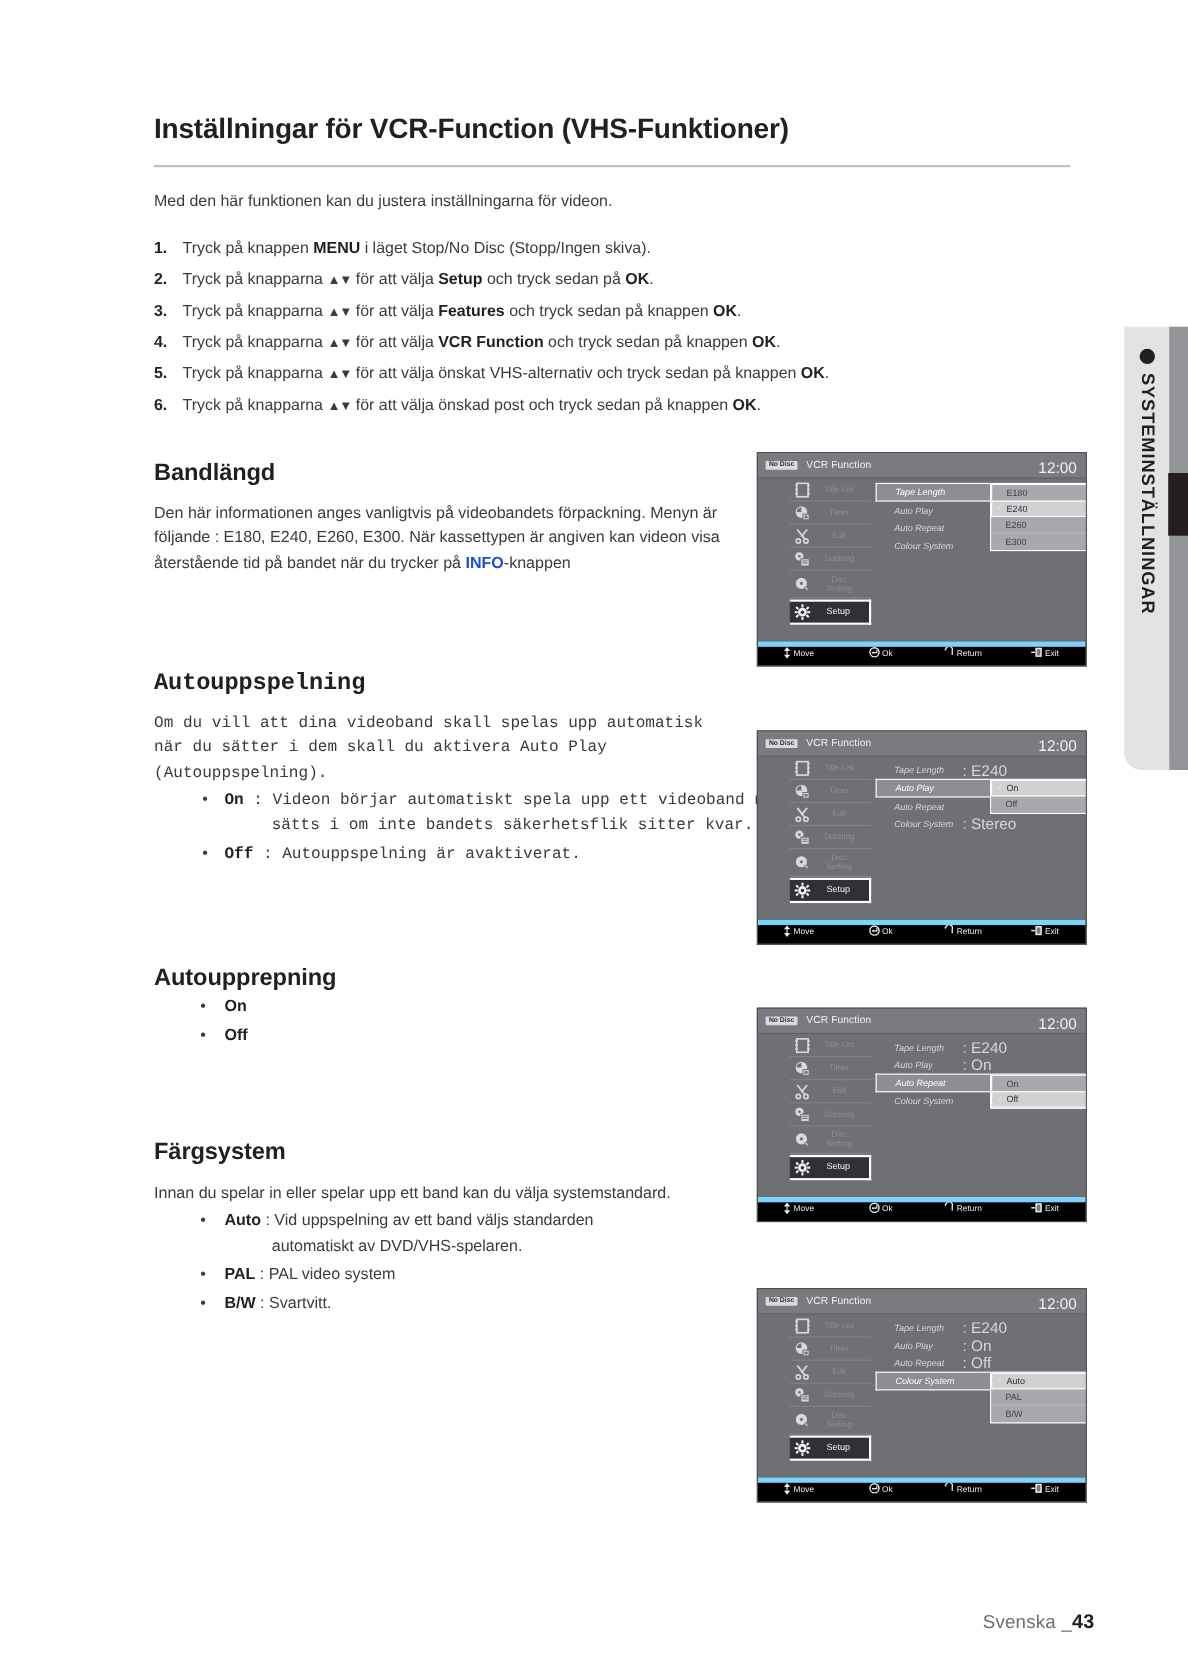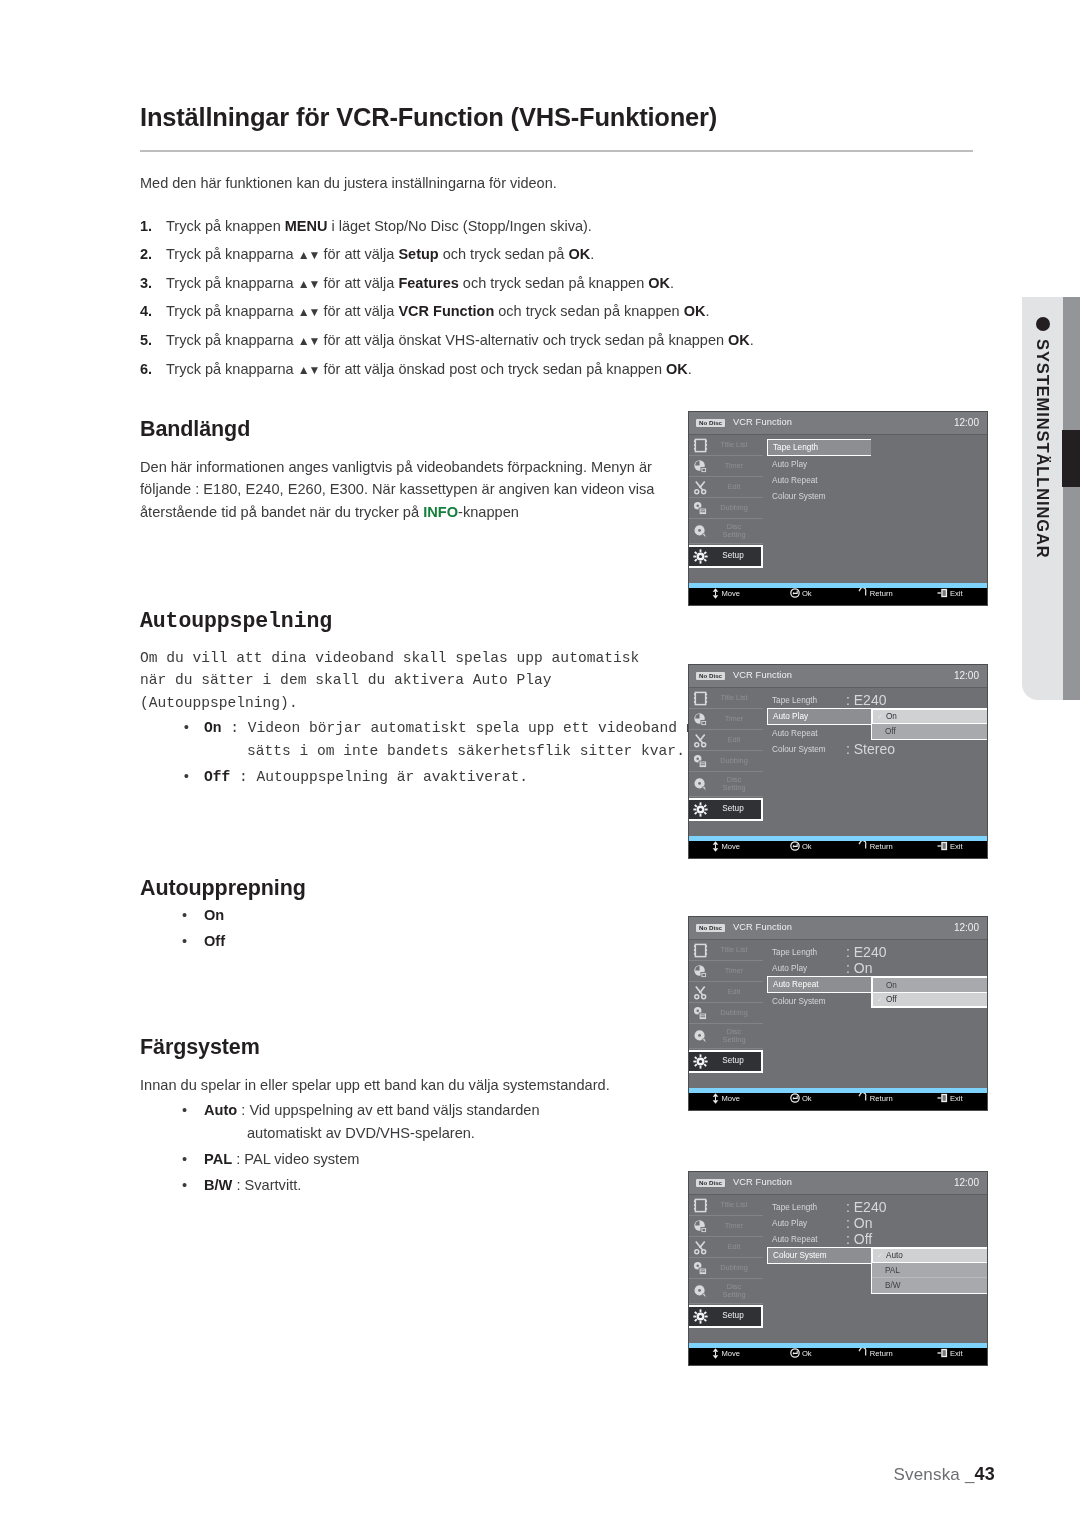--- a/index.html
+++ b/index.html
@@ -121,21 +121,21 @@
     color: #231f20;
     letter-spacing: -0.1px;
   }
   .section-body {
     width: 525px;
     font-size: 14.6px;
     color: #3b3b3d;
     line-height: 1.53;
     margin-top: 14px;
   }
-  .section-body b { color: #15803d; }
+  .section-body b { color: #1d4ed8; }
   .bullets { margin-top: 2px; }
   .bullet {
     display: flex;
     font-size: 14.6px;
     color: #3b3b3d;
     line-height: 1.56;
     margin-top: 3px;
   }
   .bullet .dot {
     flex: 0 0 22px;
@@ -188,27 +188,28 @@
   .osd-title {
     position: absolute;
     left: 44px; top: 5px;
     font-size: 9.3px;
     color: #f0f1f2;
     letter-spacing: 0.1px;
   }
   .osd-clock {
     position: absolute;
     right: 8px; top: 5px;
-    font-size: 10px;
+    font-size: 14px;
     color: #f0f1f2;
   }
 
   .osd-body {
     position: relative;
     height: 148px;
+    margin-left: 29px;
   }
 
   
   .osd-nav {
     position: absolute;
     left: 0; top: 0;
     width: 74px;
     height: 148px;
   }
   .osd-nav-item {
@@ -253,21 +254,22 @@
     position: relative;
     height: 16px;
     display: flex;
     align-items: center;
   }
   .osd-row .rname {
     width: 78px;
     flex: 0 0 78px;
     font-size: 8.2px;
     color: #d6d7d9;
-    padding-left: 5px;
+    padding-left: 17px;
+    font-style: italic;
   }
   .osd-row .rval {
     font-size: 14px;
     color: #d6d7d9;
     padding-left: 1px;
   }
   .osd-row.sel-row {
     background: #8c8e91;
     border: 1.5px solid #ffffff;
     border-right: none;
@@ -541,20 +543,38 @@
         </div>
         <div class="osd-row">
           <span class="rname">Auto Repeat</span>
           <span class="rval"></span>
         </div>
         <div class="osd-row">
           <span class="rname">Colour System</span>
           <span class="rval"></span>
         </div>
       </div>
+      <div class="osd-dd" style="left: 182px; top: 4px;">
+        <div class="ddrow framed-top">
+          <span class="chk"></span>
+          <span>E180</span>
+        </div>
+        <div class="ddrow hl">
+          <span class="chk">✓</span>
+          <span>E240</span>
+        </div>
+        <div class="ddrow">
+          <span class="chk"></span>
+          <span>E260</span>
+        </div>
+        <div class="ddrow">
+          <span class="chk"></span>
+          <span>E300</span>
+        </div>
+      </div>
     </div>
     <div class="osd-foot">
       <div class="fitem">
         <span>
           <svg width="7" height="11" viewBox="0 0 8 12">
             <path d="M4 0 L7.2 4 L0.8 4 Z" fill="#eceded"></path>
             <path d="M4 12 L0.8 8 L7.2 8 Z" fill="#eceded"></path>
             <rect x="3.4" y="4" width="1.2" height="4" fill="#eceded"></rect>
           </svg>
         </span>

